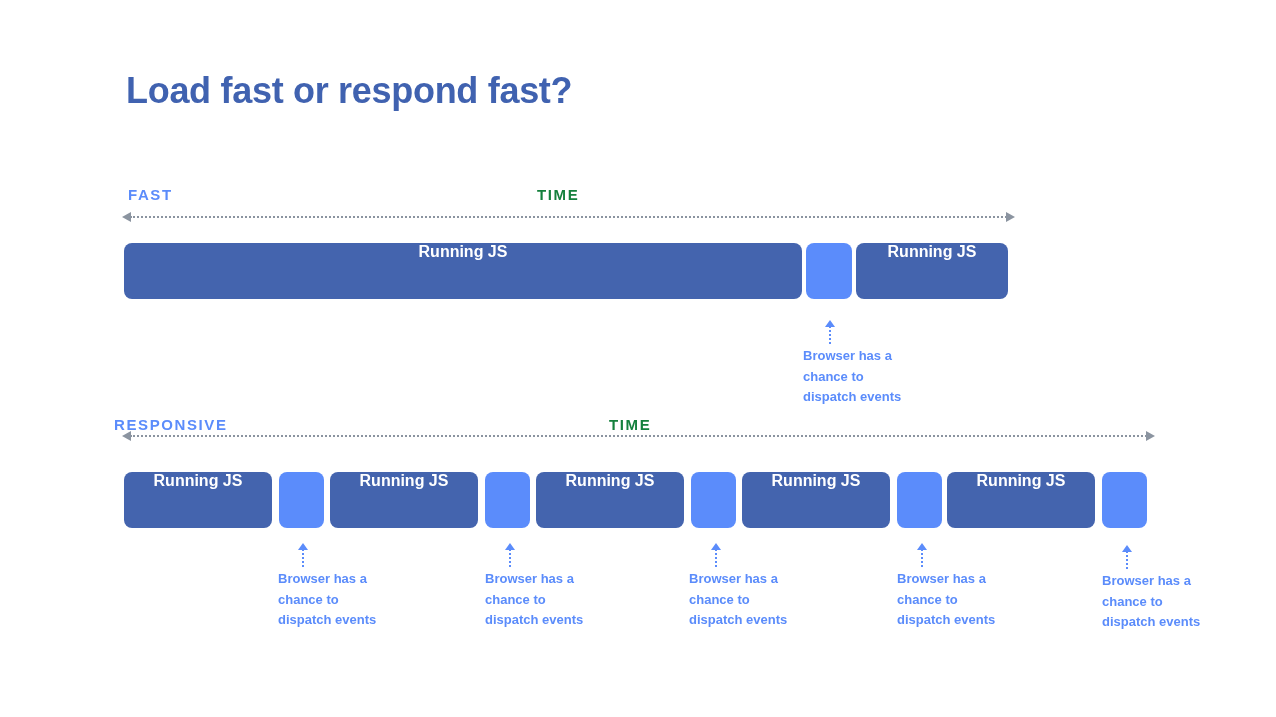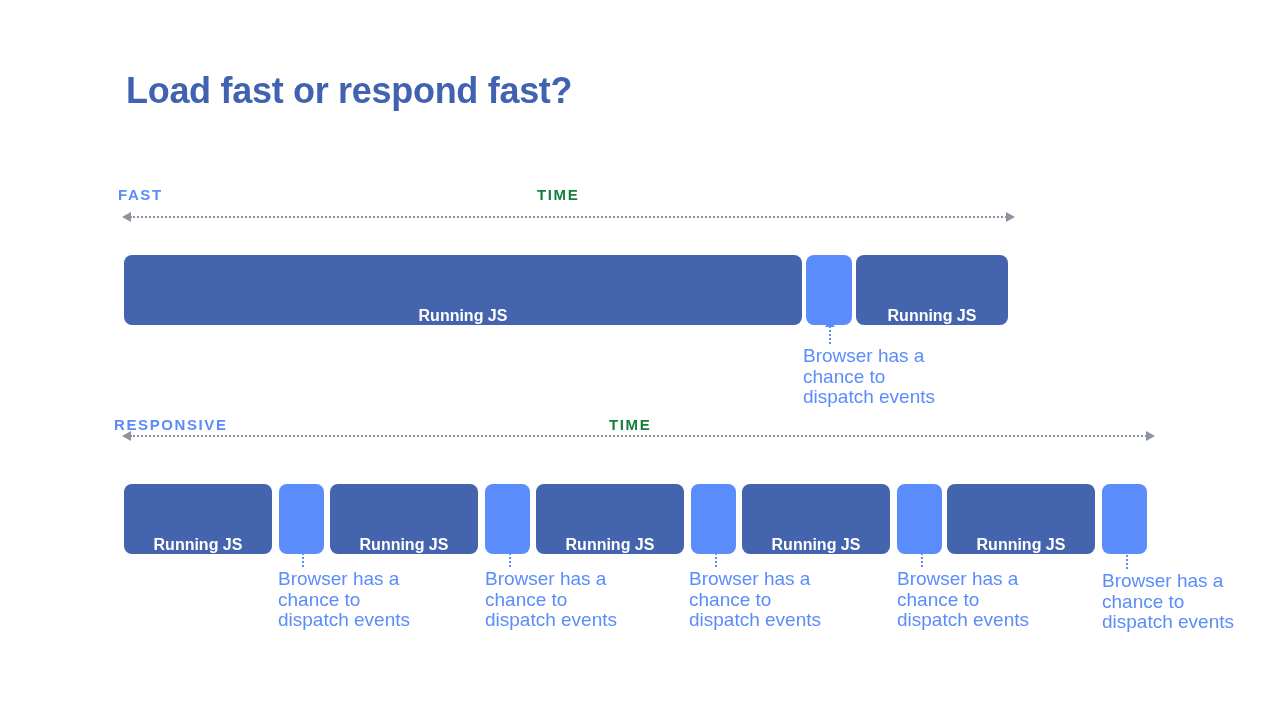--- a/index.html
+++ b/index.html
@@ -77,25 +77,25 @@
     border-left: 9px solid #8b94a0;
   }
 
   
   .timeline {
     position: absolute;
     height: 70px;
   }
   .block {
     position: absolute;
-    top: 12px;
-    height: 70px;
+    top: 0;
+    height: 56px;
     border-radius: 8px;
     display: flex;
-    align-items: flex-end;
+    align-items: flex-start;
     justify-content: center;
     box-sizing: border-box;
   }
   .block.js {
     background: #4464ae;
     color: #ffffff;
     font-size: 16px;
     font-weight: bold;
   }
   .block.gap {
@@ -118,37 +118,37 @@
     left: 0px;
     top: 0px;
     width: 0; height: 0;
     border-left: 5px solid transparent;
     border-right: 5px solid transparent;
     border-bottom: 7px solid #5b8cfb;
   }
   .annotation .annotation-text {
     position: absolute;
     left: 0;
-    font-size: 19px;
-    font-weight: normal;
+    font-size: 13px;
+    font-weight: bold;
     line-height: 20.5px;
     color: #5b8cfb;
     white-space: pre-line;
   }
 </style>
 </head>
 <body>
 
 <div id="slide">
 
   <div class="slide-title">Load fast or respond fast?</div>
 
   <div class="section">
 
-    <div class="section-label label-fast" style="left:74px; top:186px;">FAST</div>
+    <div class="section-label label-fast" style="left:84px; top:186px;">FAST</div>
 
     <div class="section-label label-time" style="left:493px; top:186px;">TIME</div>
 
     <div class="axis" style="left:78px; top:212px; width:893px;">
       <div class="arrow-head arrow-left"></div>
       <div class="axis-line"></div>
       <div class="arrow-head arrow-right"></div>
     </div>
 
     <div class="timeline" style="left:0px; top:243px; width:1276px;">

